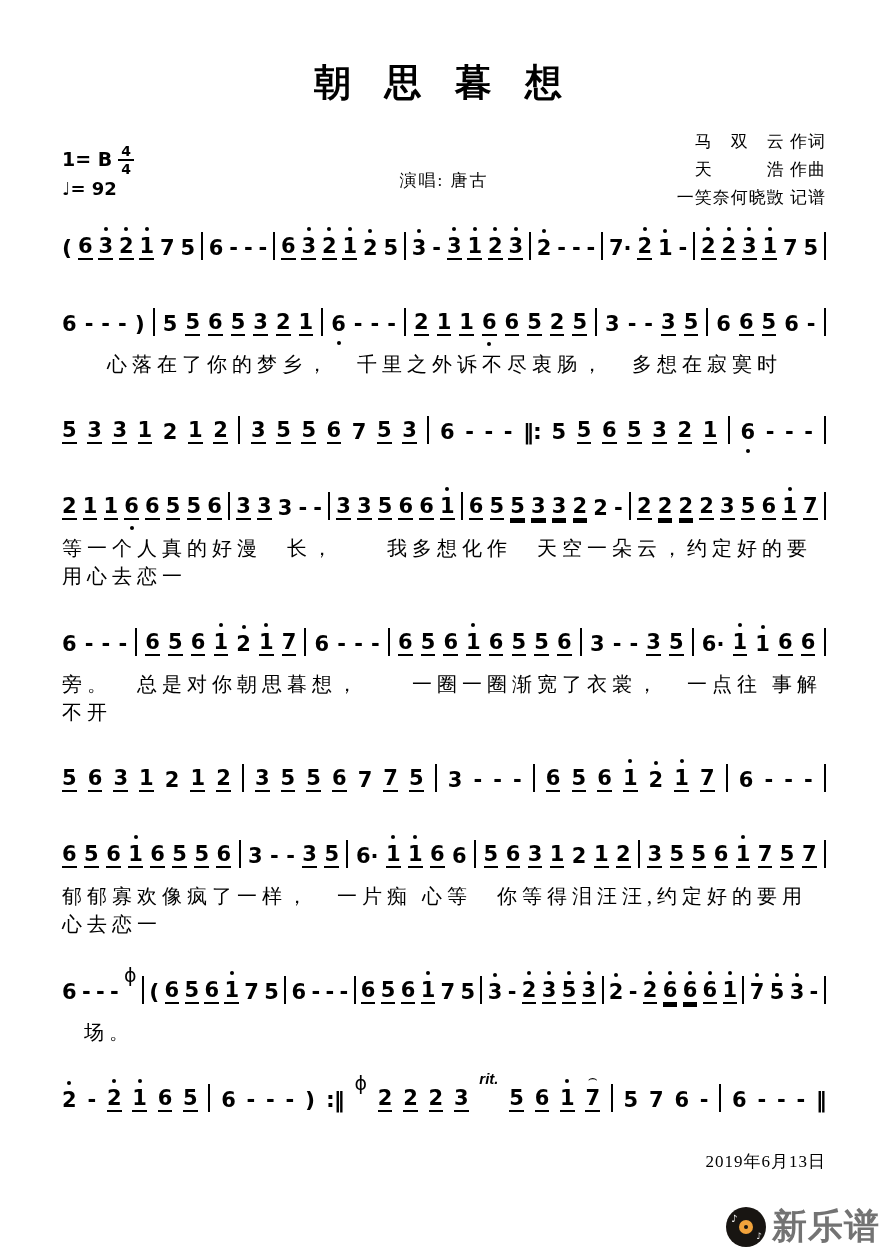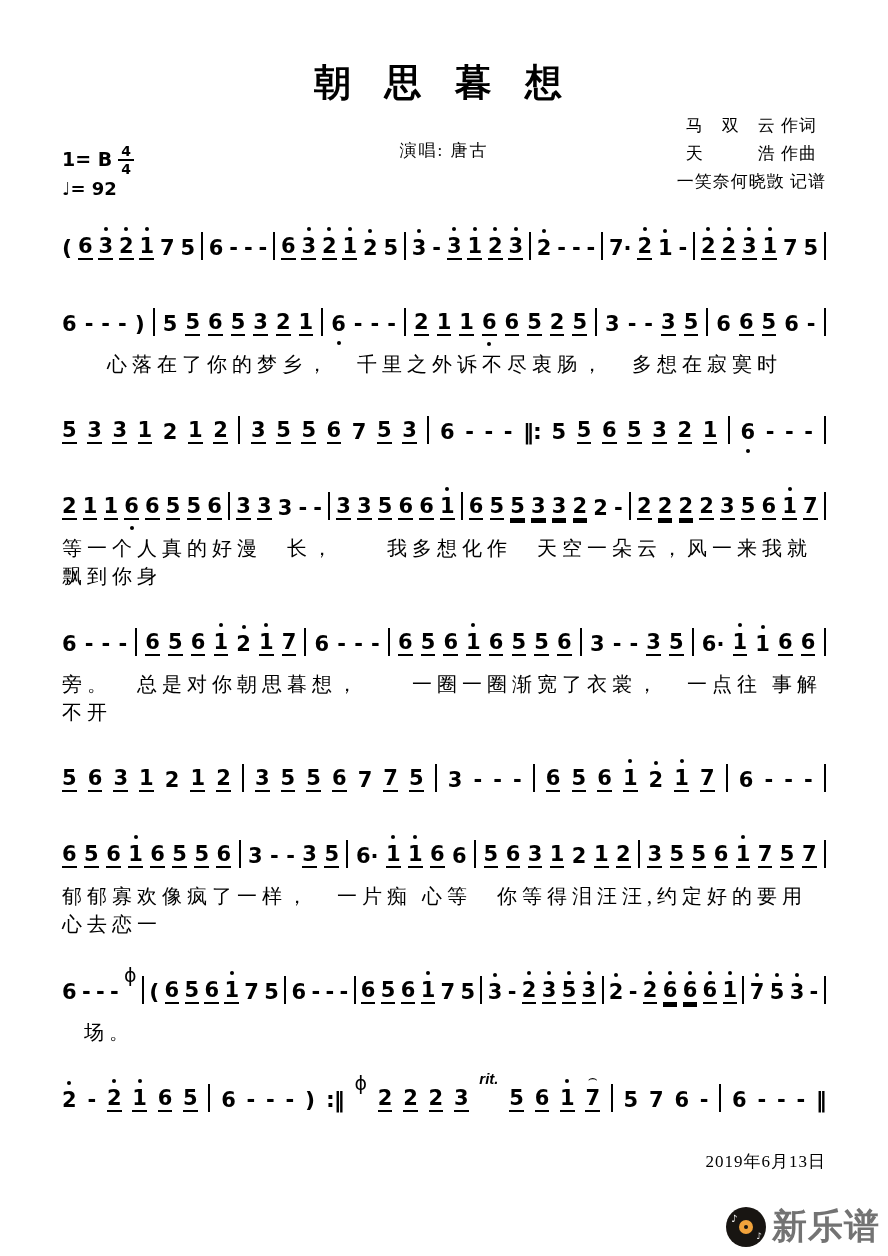--- a/index.html
+++ b/index.html
@@ -11,22 +11,22 @@
   .page{box-sizing:border-box;width:888px;height:1256px;padding:58px 62px 0 62px;position:relative;}
 
   
   .title{text-align:center;font-size:37px;font-weight:bold;letter-spacing:12px;font-family:"Liberation Serif",serif;}
   .meta{position:relative;height:104px;margin-top:4px;}
   .keyblock{position:absolute;left:0;top:32px;font-family:"DejaVu Sans",sans-serif;font-weight:bold;font-size:19px;line-height:1.45;}
   .frac{display:inline-block;text-align:center;vertical-align:-8px;line-height:1;font-size:14px;margin-left:6px;}
   .frac .ft{display:block;border-bottom:2px solid #000;padding:0 3px 1px;}
   .frac .fb{display:block;padding-top:1px;}
   .tempo{font-size:18px;}
-  .singer{position:absolute;left:50%;transform:translateX(-50%);top:27px;font-size:17px;letter-spacing:2px;}
-  .credits{position:absolute;right:0;top:0;font-size:17px;line-height:1.65;text-align:center;letter-spacing:1px;}
+  .singer{position:absolute;left:50%;transform:translateX(-50%);top:57px;font-size:17px;letter-spacing:2px;}
+  .credits{position:absolute;right:0;top:16px;font-size:17px;line-height:1.65;text-align:right;letter-spacing:1px;}
 
   
   #systems{margin-top:6px;}
   .system{margin-bottom:28px;}
   .notes{
     display:flex;justify-content:space-between;align-items:flex-end;
     font-family:"DejaVu Sans",sans-serif;font-weight:bold;font-size:21px;
     padding:10px 0 10px;line-height:24px;
   }
   .nt{position:relative;text-align:center;min-width:13px;}
@@ -251,21 +251,21 @@
           <span class="nt u2">2</span>
           <span class="nt u2">2</span>
           <span class="nt u1">2</span>
           <span class="nt u1">3</span>
           <span class="nt u1">5</span>
           <span class="nt u1">6</span>
           <span class="nt u1">1<span class="odot da"></span></span>
           <span class="nt u1">7</span>
           <span class="bar"></span>
         </div>
-        <div class="lyr">等一个人真的好漫　长，　　我多想化作　天空一朵云，风一来我就飘到你身</div>
+        <div class="lyr">等一个人真的好漫　长，　　我多想化作　天空一朵云，约定好的要用心去恋一</div>
       </div>
       <div class="system sys5">
         <div class="notes">
           <span class="nt">6</span>
           <span class="dash">-</span>
           <span class="dash">-</span>
           <span class="dash">-</span>
           <span class="bar"></span>
           <span class="nt u1">6</span>
           <span class="nt u1">5</span>

